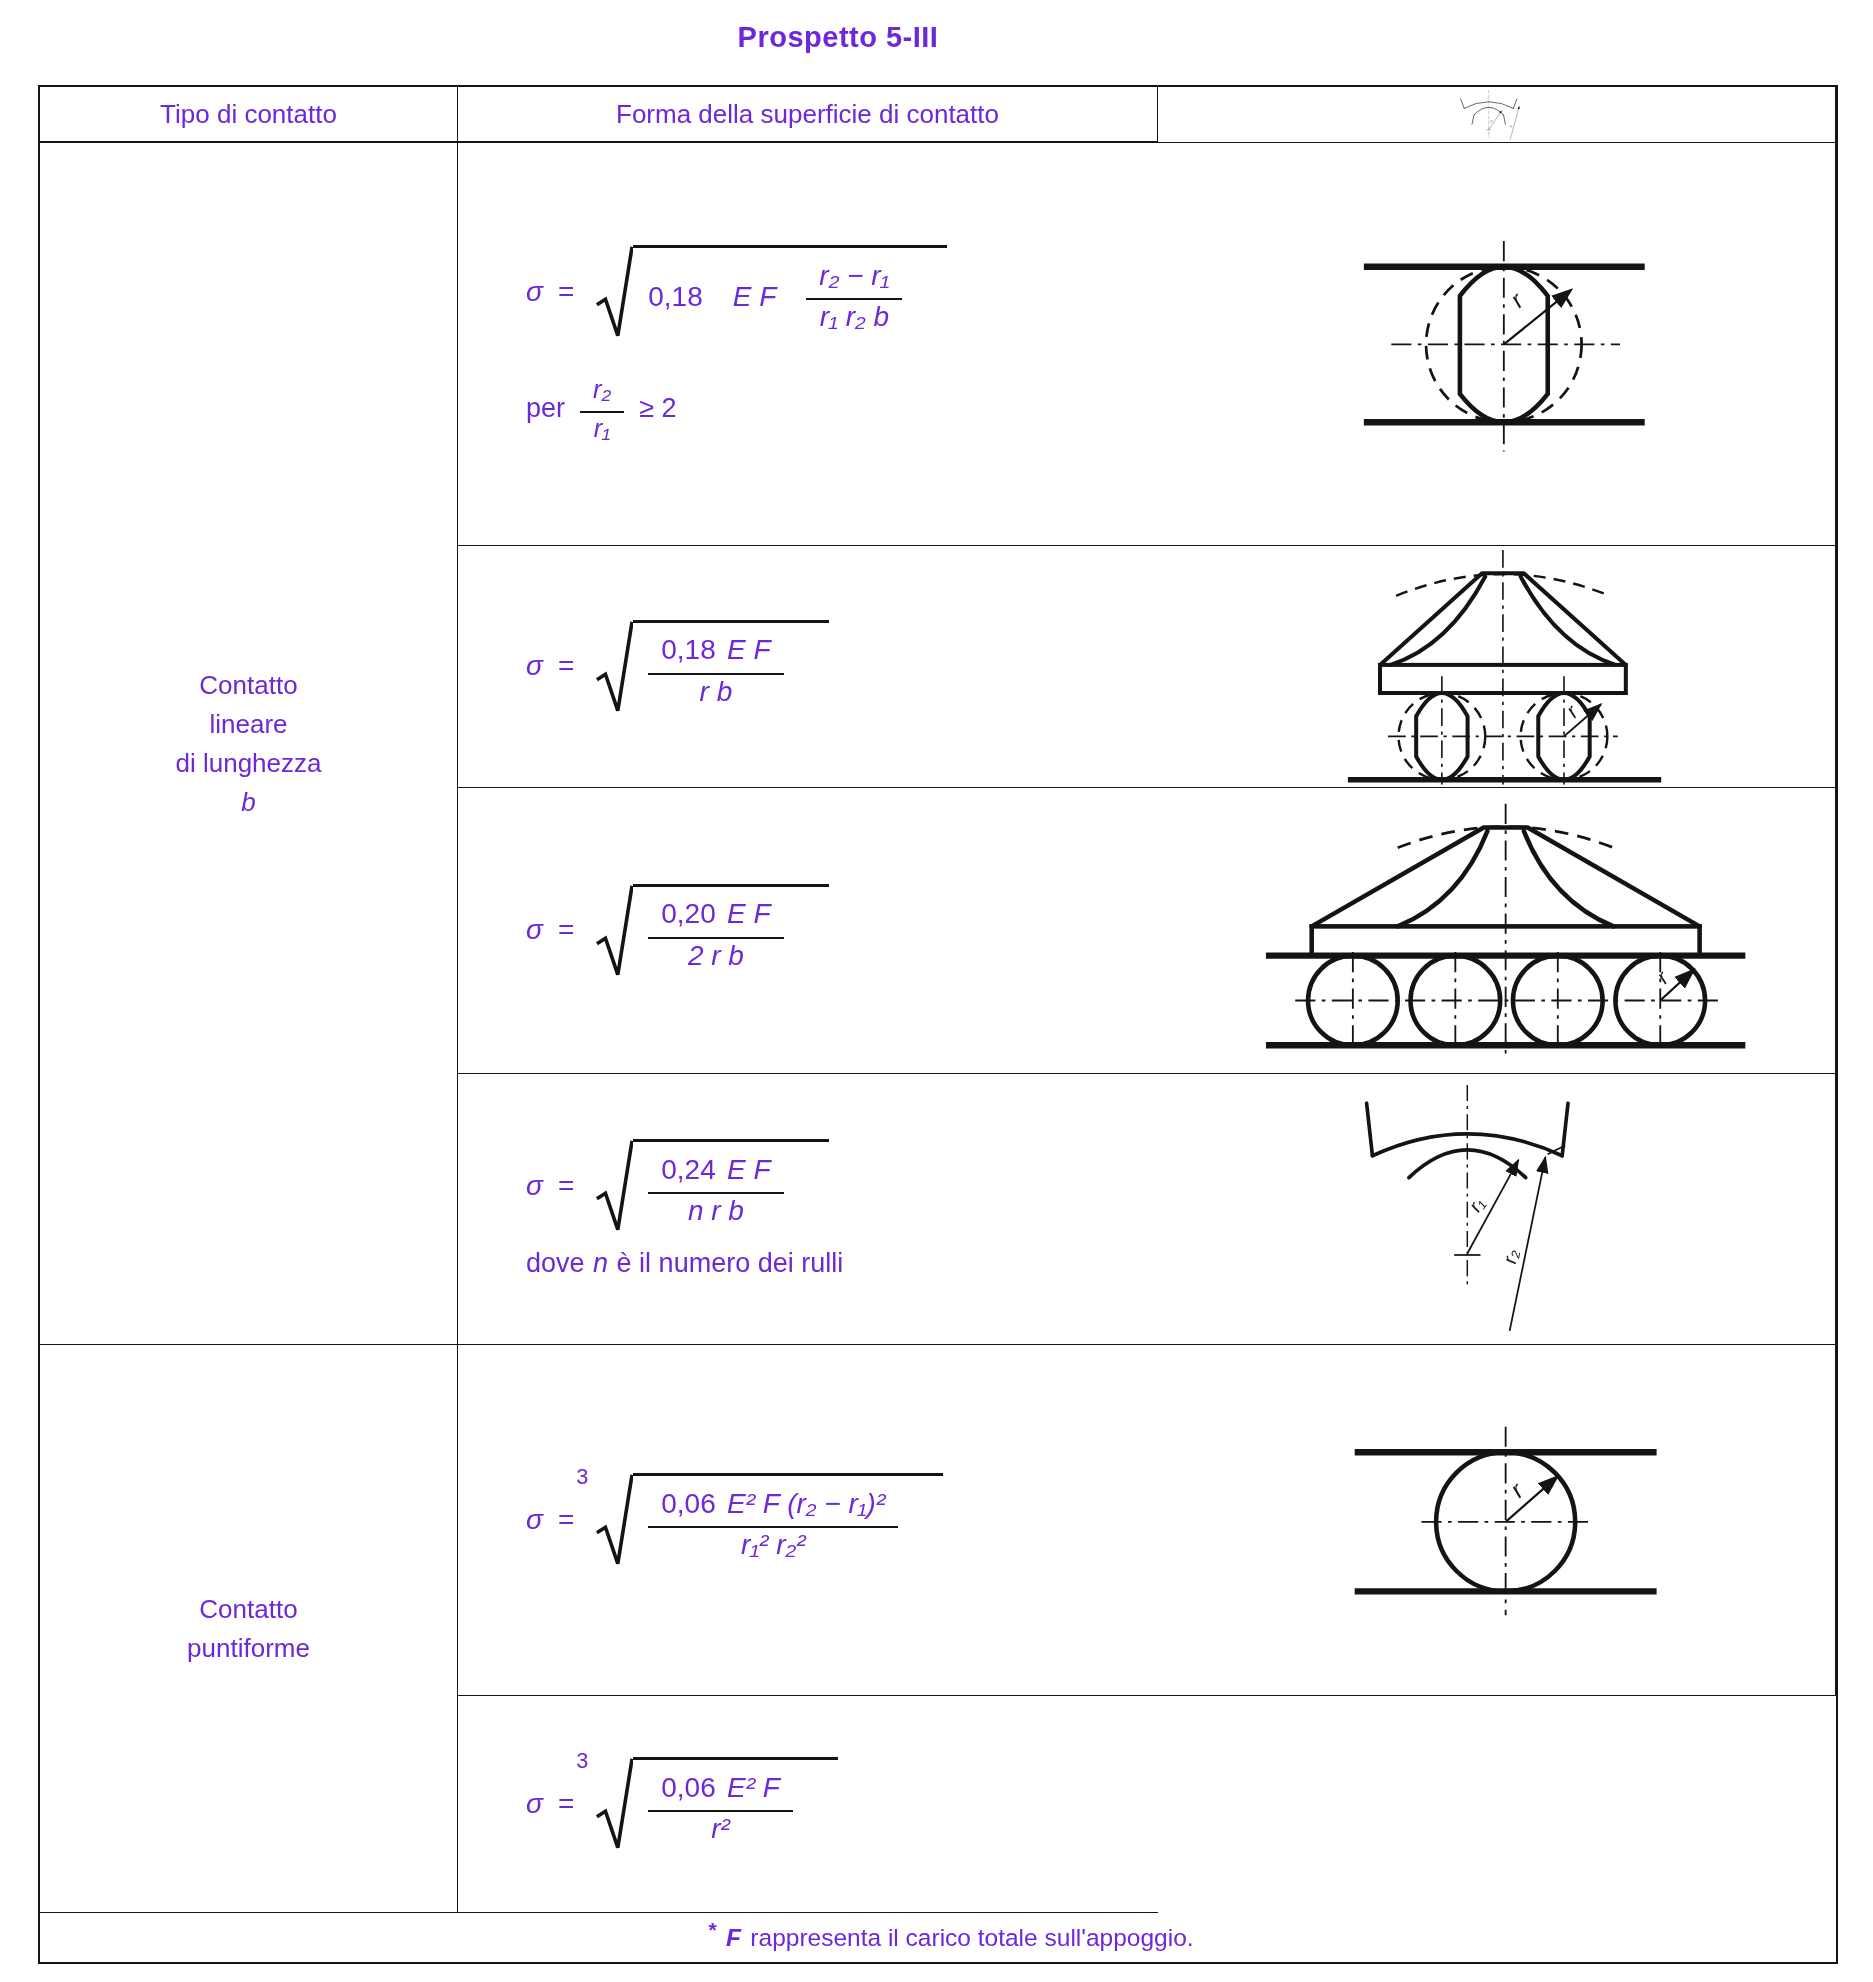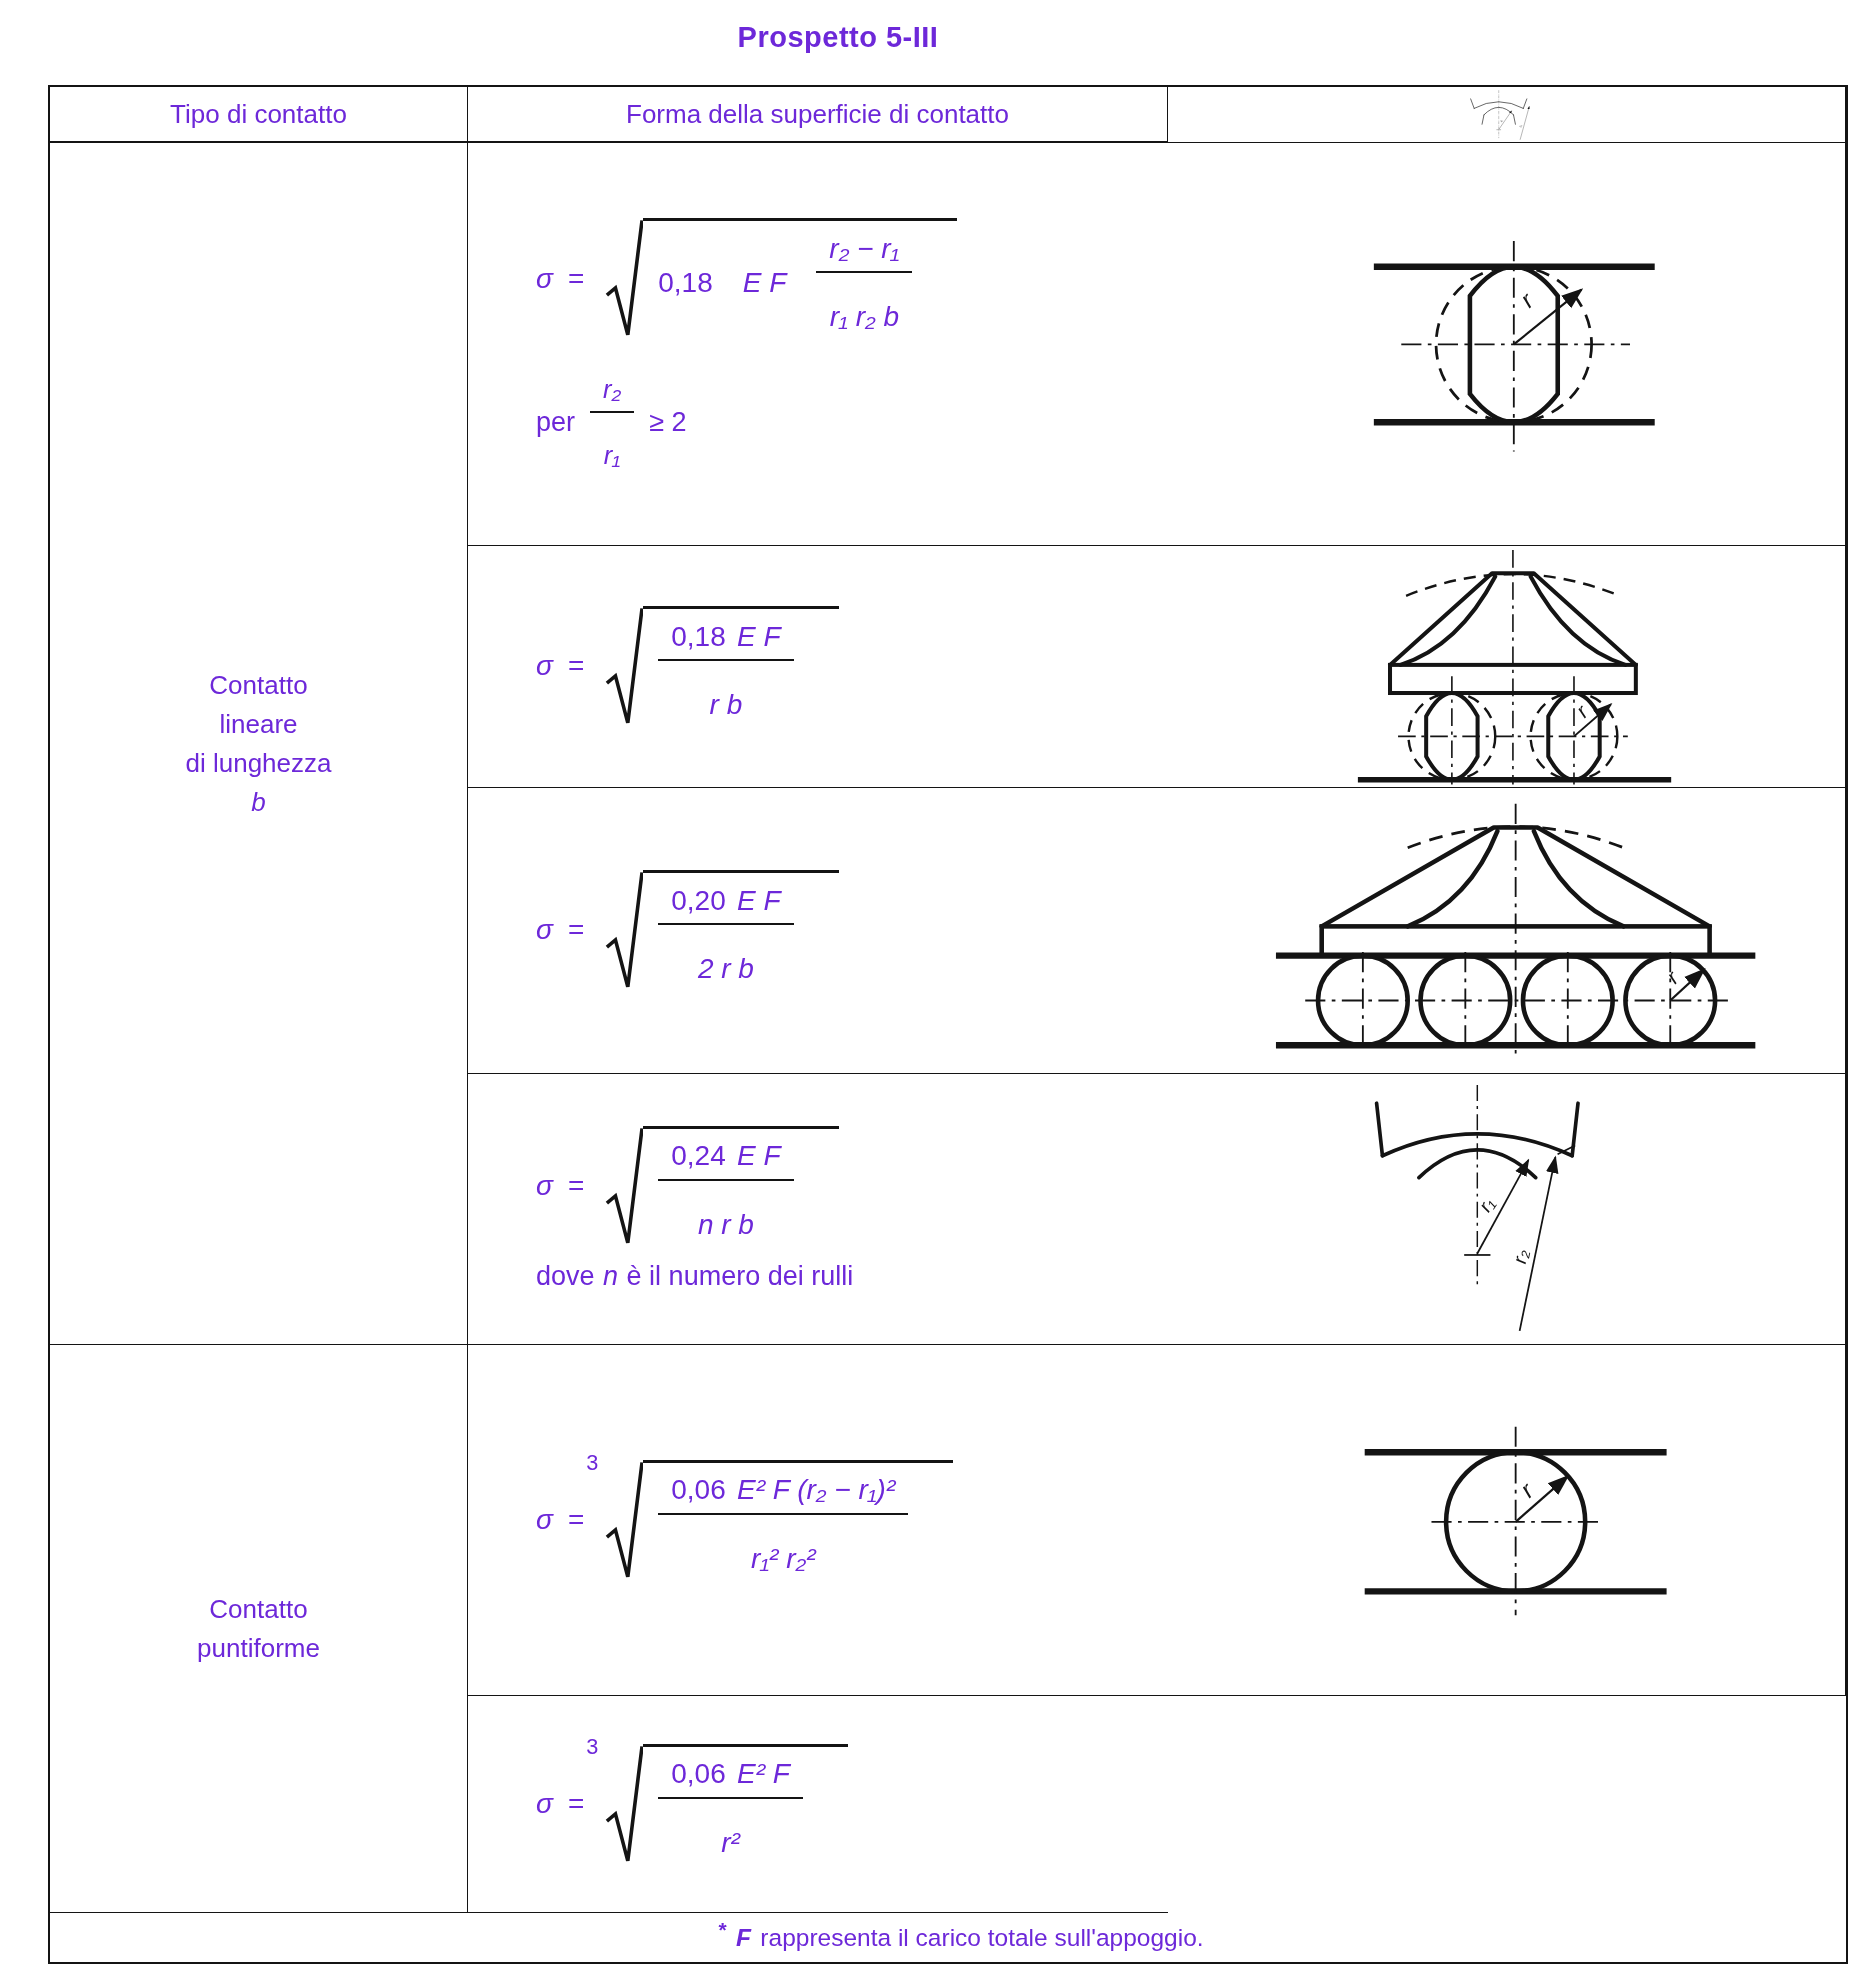--- a/index.html
+++ b/index.html
@@ -5,21 +5,21 @@
   html,body { margin:0; padding:0; background:#e8e8e8; }
   .page {
     position:relative; width:1874px; height:1982px; background:#ffffff;
     font-family:"Liberation Sans", sans-serif; color:#6d28d9; overflow:hidden;
   }
   .title {
     position:absolute; top:21px; left:0; width:1676px; text-align:center;
     font-size:29px; font-weight:bold; letter-spacing:0.5px;
   }
   .tbl {
-    position:absolute; left:48px; top:85px; width:1800px; height:1879px;
+    position:absolute; left:38px; top:85px; width:1800px; height:1879px;
     border:2.8px solid #141414; box-sizing:border-box;
     display:grid;
     grid-template-columns:418px 700px auto;
     grid-template-rows:56px 403px 242px 286px 271px 351px 217px auto;
   }
   .cell { box-sizing:border-box; display:flex; flex-direction:column; justify-content:center; overflow:hidden; }
   .br { border-right:1.9px solid #141414; }
   .bb { border-bottom:1.9px solid #141414; }
   .hb { border-bottom:2.8px solid #141414; }
   .hcell { align-items:center; font-size:26px; text-align:center; }
@@ -32,21 +32,21 @@
   .formula { display:flex; align-items:center; font-size:28px; }
   .lhs { display:inline-flex; align-items:center; gap:15px; margin-right:21px; }
   .it { font-style:italic; }
   .root { display:inline-flex; align-items:stretch; }
   .rootsign { position:relative; width:38px; flex:none; }
   .rootsign svg { position:absolute; left:0; top:0; width:100%; height:100%; }
   .rootsign .idx { position:absolute; top:-9.4px; left:-19px; font-size:21.7px; }
   .radicand { border-top:3.8px solid #141414; display:flex; align-items:center; gap:30px; padding:11.3px 45px 5.6px 15px; }
   .frac { display:inline-flex; flex-direction:column; align-items:center; }
   .frac .num { border-bottom:2.8px solid #141414; padding:0 13px 6.6px; display:flex; gap:11.3px; justify-content:center; }
-  .frac .den { padding-top:12px; display:flex; gap:11.3px; justify-content:center;margin-top:16px; }
+  .frac .den { padding-top:1px; display:flex; gap:11.3px; justify-content:center; }
   .cond { display:flex; align-items:center; gap:15px; font-size:27px; margin-top:36px; }
   .cond .frac { font-size:25.4px; }
   .note { font-size:27px; margin-top:15px; }
   .note .it { margin:0 8.5px; }
   .fn-star { position:relative; top:-7.5px; font-size:21px; font-weight:bold; }
   .fn-var { font-style:italic; font-weight:bold; margin:0 9.4px 0 9.4px; }
 
   
   .stroke  { stroke:#141414; fill:none; stroke-width:5; stroke-linecap:round; }
   .thick   { stroke:#141414; fill:none; stroke-width:7; stroke-linecap:butt; }

